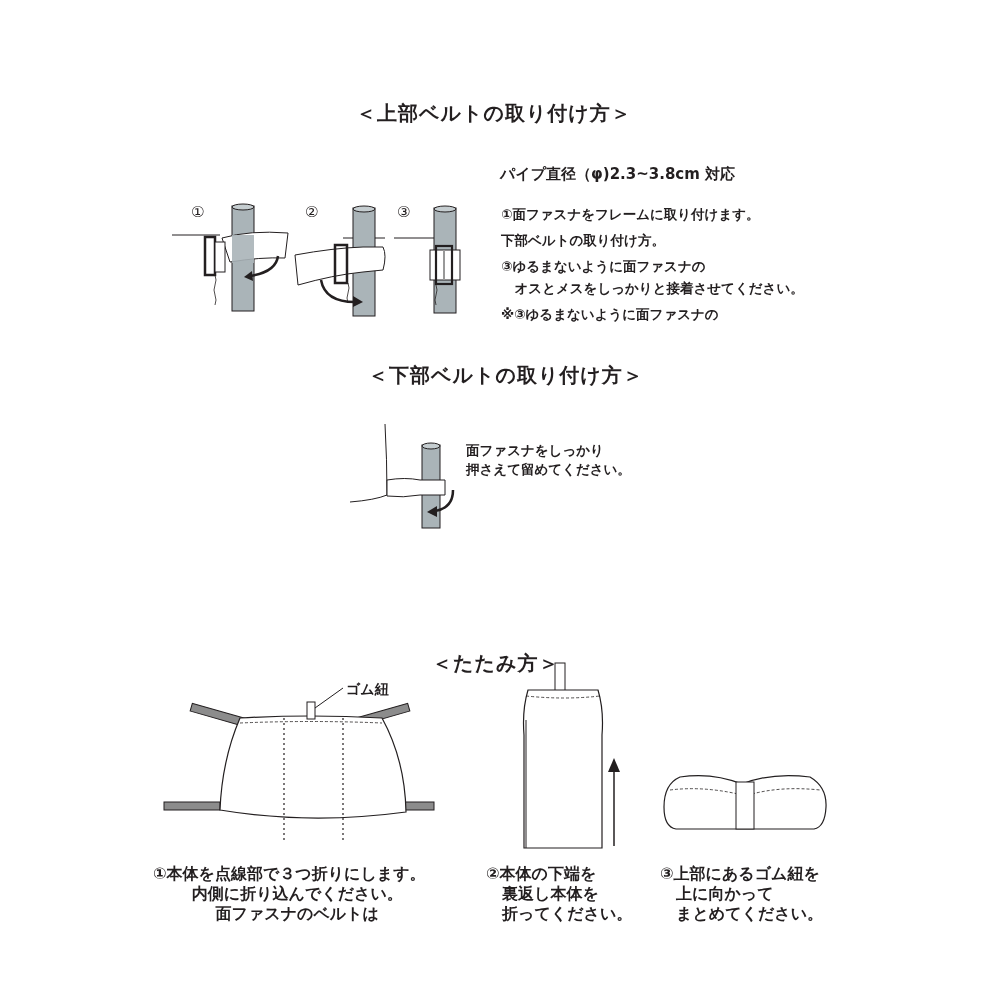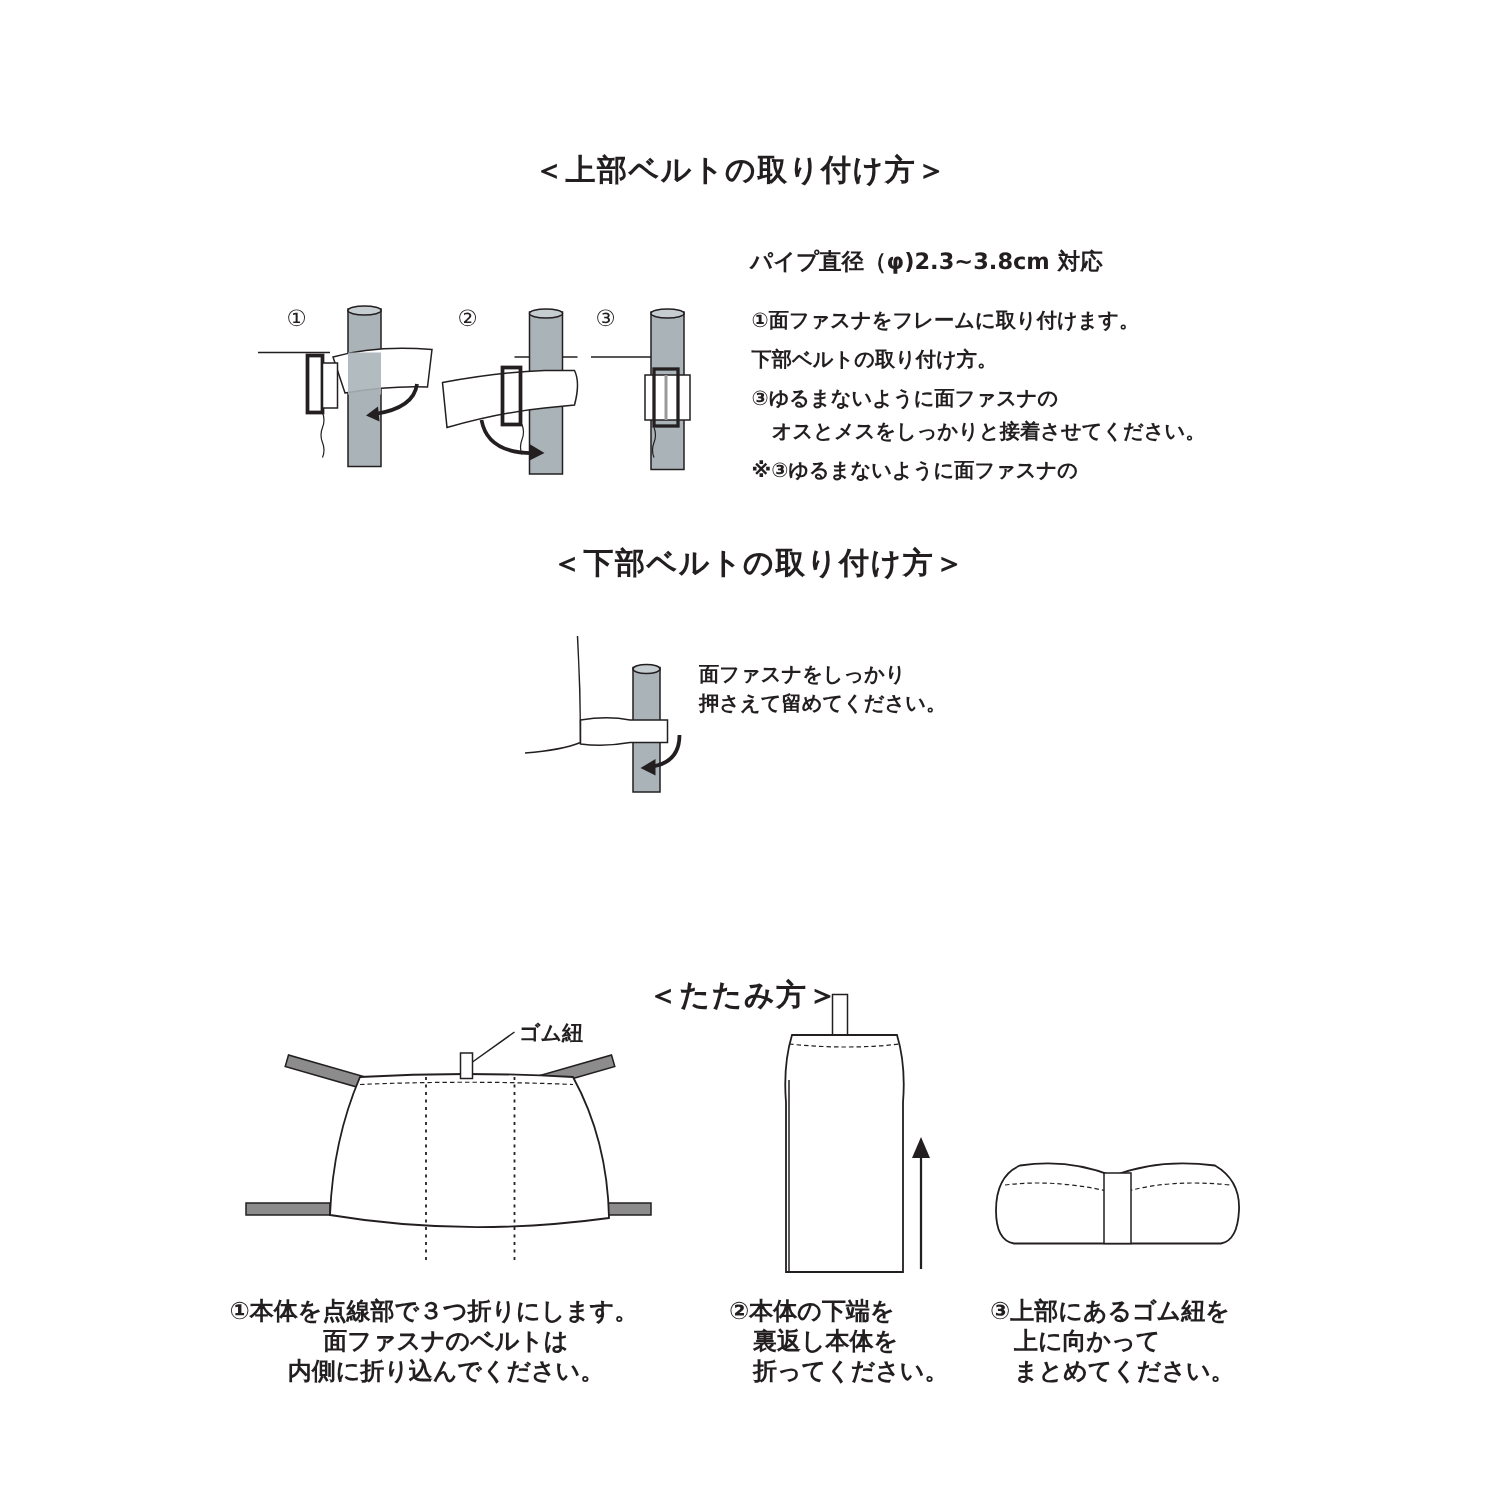--- a/index.html
+++ b/index.html
@@ -110,22 +110,22 @@
 </svg>
 
 <svg style="left:662px; top:772px;" width="166" height="60" viewBox="0 0 166 60">
   <path d="M18 5 Q50 0 80 12 Q110 0 148 5 Q165 15 164 35 Q163 55 152 57 L14 57 Q2 55 2 35 Q2 12 18 5 Z" fill="#fff" stroke="#231f20" stroke-width="1.2"></path>
   <path d="M8 18 Q40 14 76 22 M90 22 Q120 14 158 18" fill="none" stroke="#231f20" stroke-width="0.8" stroke-dasharray="3 2"></path>
   <rect x="74" y="10" width="18" height="47" fill="#fff" stroke="#231f20" stroke-width="1"></rect>
 </svg>
 
 <div class="abs" style="left:153px; top:864px;text-align:center;">
   <div class="cap">①本体を点線部で３つ折りにします。</div>
+  <div class="cap">　内側に折り込んでください。</div>
   <div class="cap">　面ファスナのベルトは</div>
-  <div class="cap">　内側に折り込んでください。</div>
 </div>
 <div class="abs" style="left:486px; top:864px;">
   <div class="cap">②本体の下端を</div>
   <div class="cap">　裏返し本体を</div>
   <div class="cap">　折ってください。</div>
 </div>
 <div class="abs" style="left:660px; top:864px;">
   <div class="cap">③上部にあるゴム紐を</div>
   <div class="cap">　上に向かって</div>
   <div class="cap">　まとめてください。</div>

